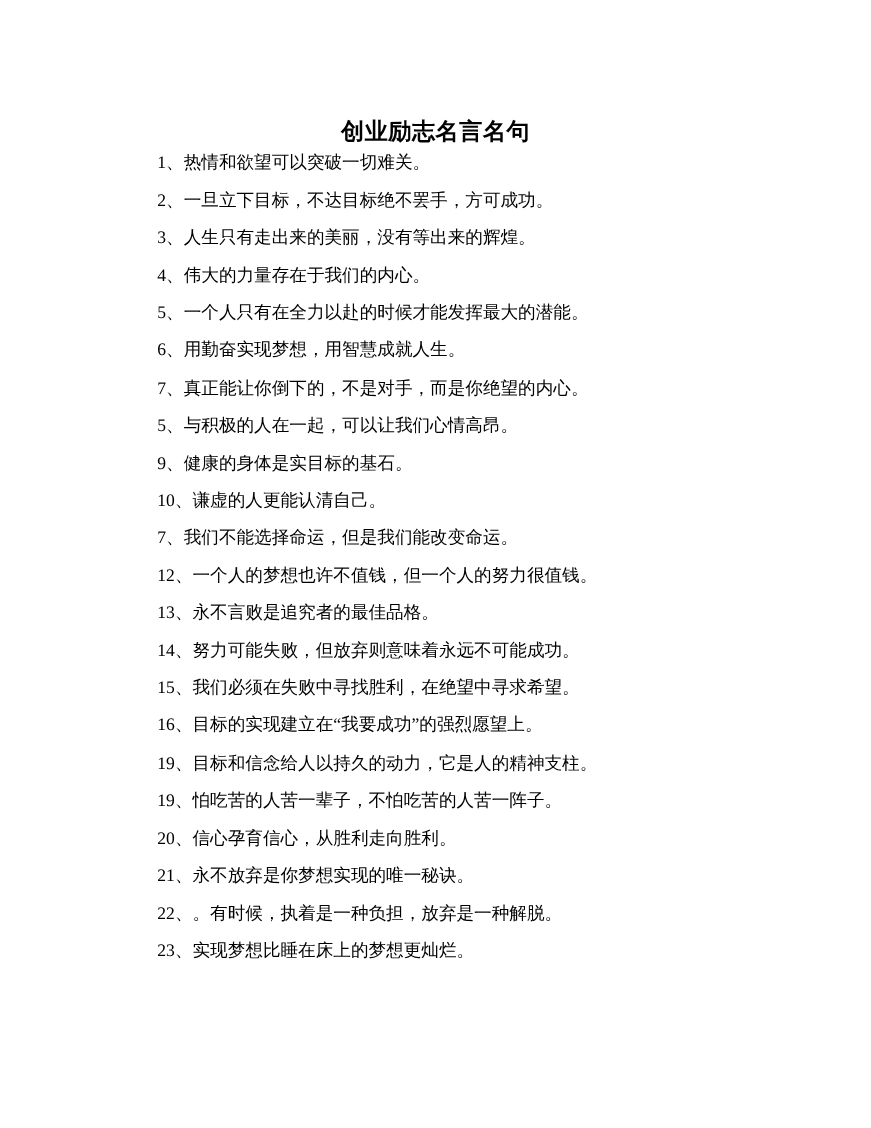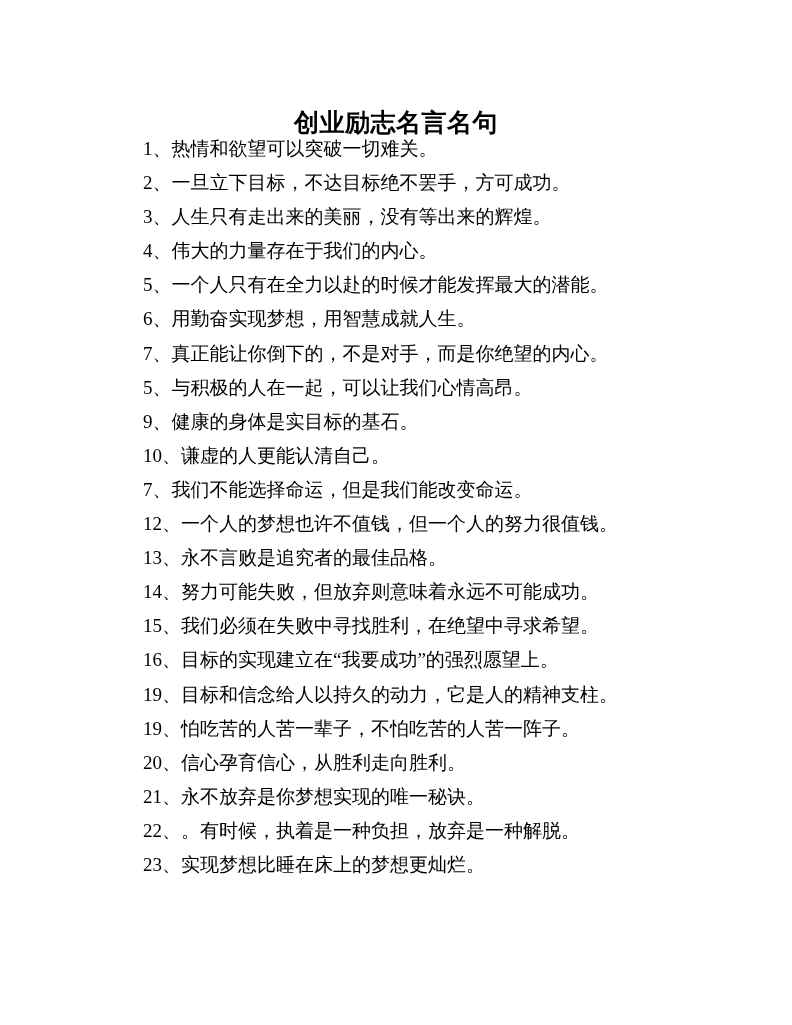--- a/index.html
+++ b/index.html
@@ -16,35 +16,35 @@
     color: #000000;
   }
   .doc-title {
     position: absolute;
     top: 93px;
     left: 0;
     width: 792px;
     text-align: center;
     font-family: "Liberation Sans", "DejaVu Sans", sans-serif;
     font-weight: bold;
-    font-size: 25px;
+    font-size: 21px;
     line-height: 25px;
     letter-spacing: 0.5px;
     color: #000000;
   }
   .quote-list {
     position: absolute;
     top: 132px;
     left: 143px;
     width: 560px;
   }
   .quote-list p {
     margin: 0;
     font-family: "Liberation Serif", "DejaVu Serif", serif;
-    font-size: 19px;
+    font-size: 16px;
     line-height: 34.1px;
     white-space: nowrap;
     color: #000000;
   }
 </style>
 </head>
 <body>
 
 <div class="page">
   <h1 class="doc-title">创业励志名言名句</h1>

